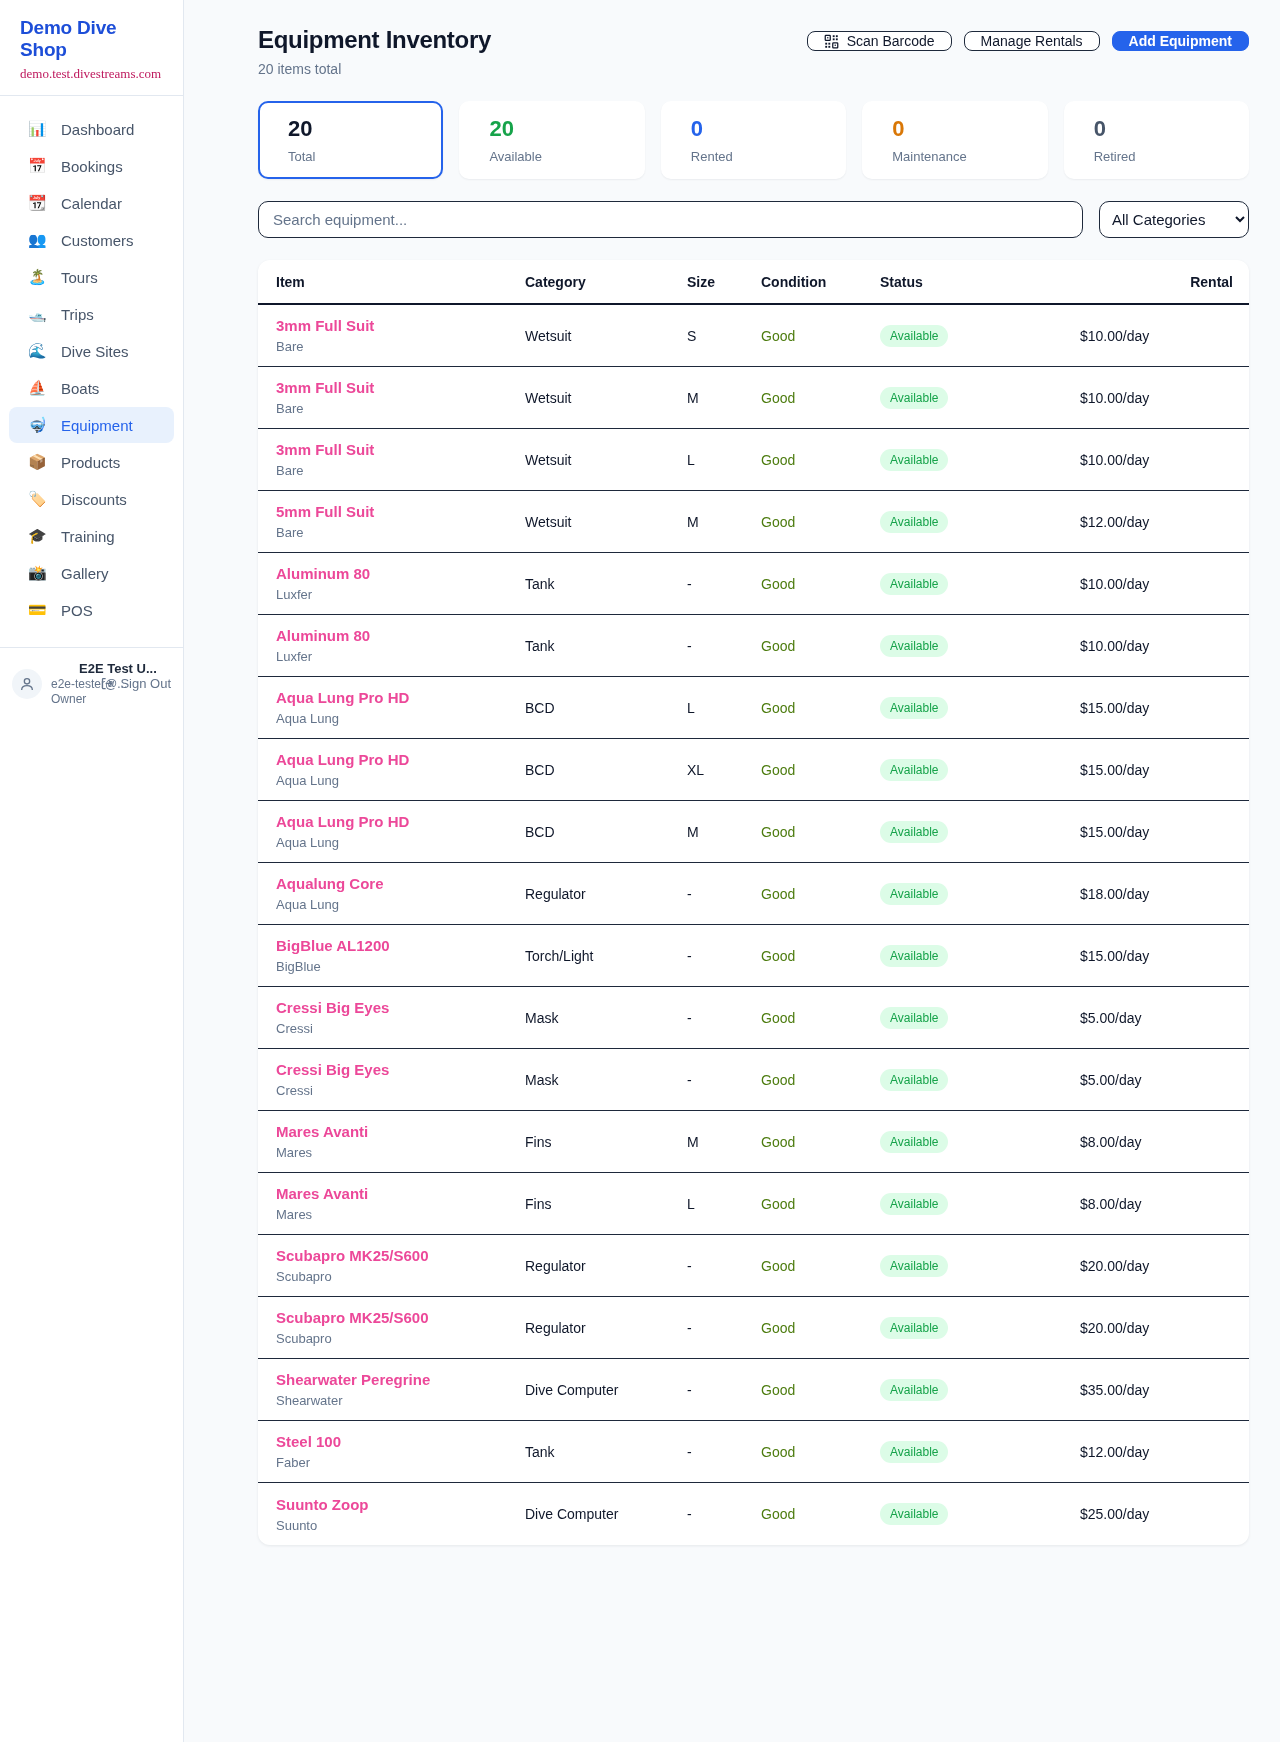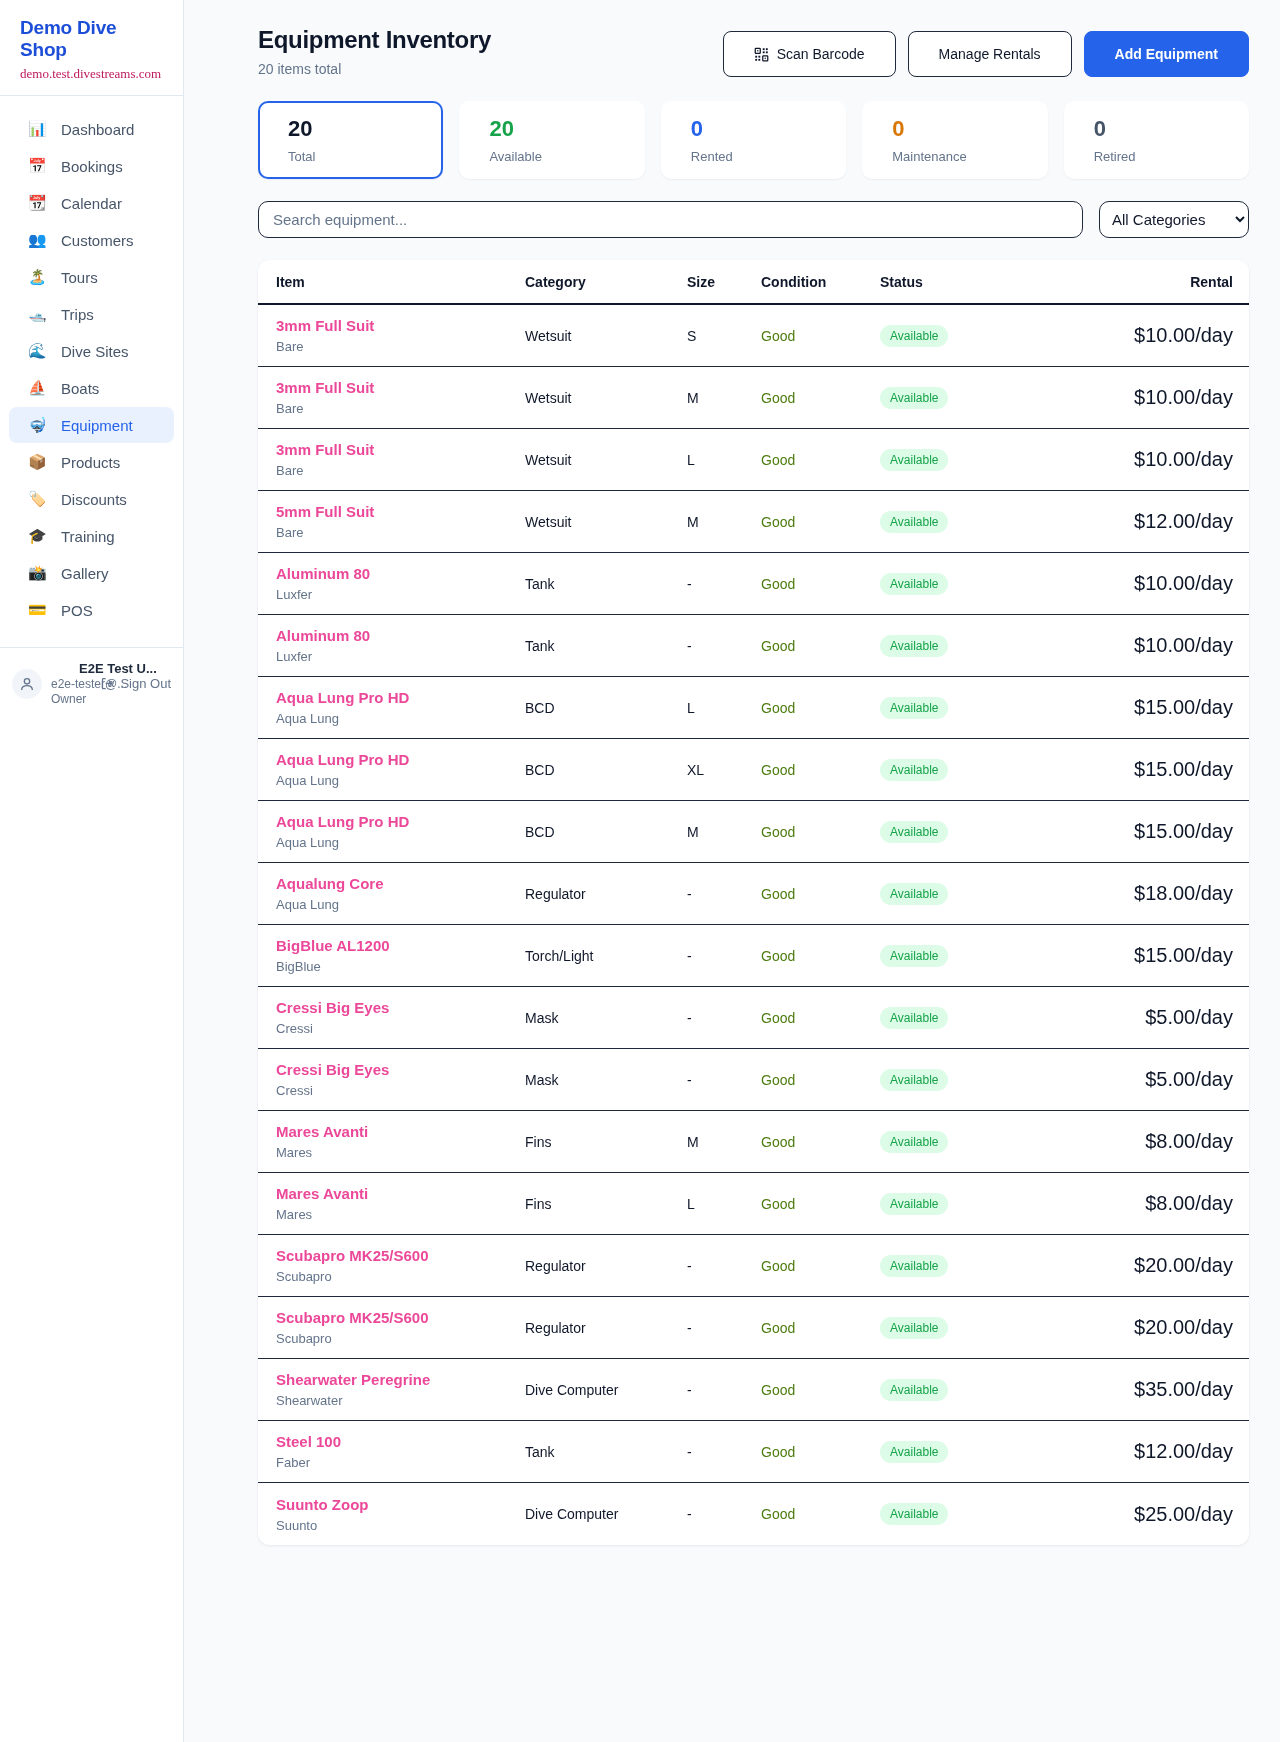--- a/index.html
+++ b/index.html
@@ -45,22 +45,22 @@
     color:#64748b; font-size:13px; cursor:pointer; flex:0 0 auto;
     font-family:inherit;
   }
   
   .main { margin-left:230px; padding:26px 31px 0 28px; }
   .page-header { display:flex; justify-content:space-between; align-items:flex-start; }
   .page-title { font-size:24px; font-weight:700; letter-spacing:-0.3px; }
   .page-subtitle { font-size:14px; color:#64748b; margin-top:7px; }
   .header-actions { display:flex; gap:12px; padding-top:5px; }
   .btn {
-    height:46px; border-radius:8px; font-size:14px; font-weight:500;
-    padding:0 30px; cursor:pointer; display:flex; align-items:center; gap:8px;
+    height:20px; border-radius:8px; font-size:14px; font-weight:500;
+    padding:0 16px; cursor:pointer; display:flex; align-items:center; gap:8px;
     font-family:inherit;
   }
   .btn-outline { background:#fff; border:1px solid #1e293b; color:#0f172a; }
   .btn-primary { background:#2563eb; border:1px solid #2563eb; color:#fff; font-weight:600; }
   
   .stats { display:flex; gap:16px; margin-top:24px; }
   .stat {
     flex:1; background:#fff; border-radius:10px; padding:13px 28px;
     border:2px solid transparent; box-shadow:0 1px 2px rgba(15,23,42,.06);
     cursor:pointer;
@@ -97,21 +97,21 @@
   .trow { padding:11px 16px 11px 18px; border-bottom:1px solid #1e293b; min-height:62px; }
   .trow:last-child { border-bottom:none; }
   .item-name { color:#ec4899; font-size:15px; font-weight:600; }
   .item-brand { color:#64748b; font-size:13px; margin-top:5px; }
   .cell { font-size:14px; color:#0f172a; }
   .cond { font-size:14px; color:#4d7c0f; font-weight:500; cursor:pointer; }
   .pill {
     display:inline-block; background:#dcfce7; color:#16a34a;
     font-size:12px; padding:4px 10px; border-radius:999px;
   }
-  .rental { font-size:20px; text-align:right; }
+  .rental { font-size:14px; text-align:left; }
   .icon-svg { display:block; }
 </style>
 </head>
 <body>
 
 <aside class="sidebar">
   <div class="brand">
     <div class="brand-name">Demo Dive Shop</div>
     <div class="brand-domain">demo.test.divestreams.com</div>
   </div>

